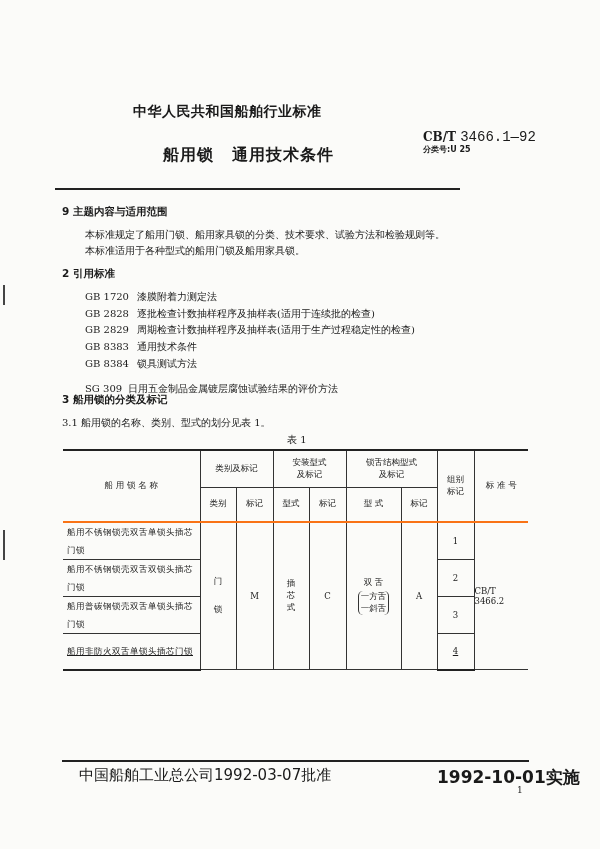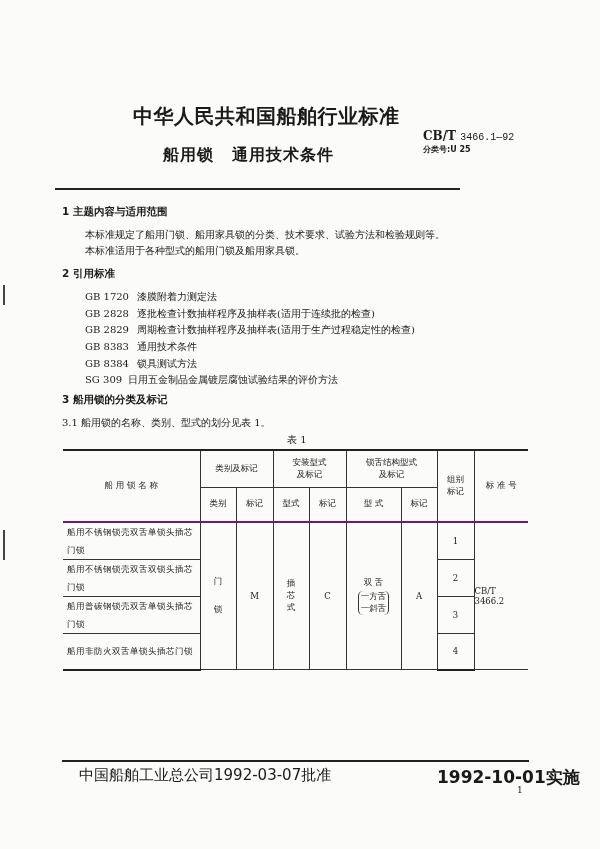--- a/index.html
+++ b/index.html
@@ -1,35 +1,35 @@
 <!DOCTYPE html>
 <html><head>
   <meta charset="utf-8">
   <style>
     html, body { margin:0; padding:0; }
     body { width:600px; height:849px; background:#fbfbf9; position:relative; overflow:hidden;
            font-family:"DejaVu Serif", "Liberation Serif", serif; color:#1a1a1a; }
     .abs { position:absolute; white-space:nowrap; }
     .sans { font-family:"DejaVu Sans", "Liberation Sans", sans-serif; }
-    .org { left:133px; top:103px; font-size:20px; font-weight:bold; letter-spacing:0.5px; }
+    .org { left:133px; top:103px; font-size:14px; font-weight:bold; letter-spacing:0.5px; }
     .title { left:163px; top:145px; font-size:16px; font-weight:bold; letter-spacing:1px; }
     .title .gap { display:inline-block; width:18px; }
     .code { left:423px; top:129px; font-size:12px; font-weight:bold; }
-    .code .num { font-family:"Liberation Mono", "DejaVu Sans Mono", monospace; font-weight:normal; font-size:10px; }
+    .code .num { font-family:"Liberation Mono", "DejaVu Sans Mono", monospace; font-weight:normal; font-size:14px; }
     .class { left:423px; top:144px; font-size:8px; font-weight:bold; }
     .rule { position:absolute; height:2px; background:#222; }
     .h { font-size:10.5px; font-weight:bold; }
     .p { font-size:10px; }
     .ref { font-size:10px; }
     .ref .c { display:inline-block; width:52px; }
     table.t1 { position:absolute; left:63px; top:449px; border-collapse:collapse; font-size:8.5px; }
     table.t1 td { border:1px solid #333; text-align:center; padding:0; vertical-align:middle; }
     table.t1 tr.top td { border-top:2px solid #222; }
     table.t1 .name { text-align:left; padding-left:4px; line-height:18px; font-size:8.5px; letter-spacing:0.5px; }
-    table.t1 .last td { border-bottom:2px solid #222; }
+    table.t1 .last td { border-bottom:2px solid #222;text-decoration:underline; }
     table.t1 .noright { border-right:none; }
     table.t1 .std { border-right:none; text-align:left; padding-left:0; }
     .footer-l { left:62px; top:766px; font-size:15px; font-weight:normal;margin-left:17px; }
     .footer-r { left:437px; top:766px; font-size:17px; font-weight:bold; }
     .pg { left:517px; top:785px; font-size:9px; }
     .scan { position:absolute; width:2px; background:#444; }
   </style>
 </head>
 <body>
 
@@ -38,31 +38,31 @@
   <span>船用锁</span><span class="gap"></span><span>通用技术条件</span>
 </div>
 <div class="abs code">
   <span>CB/T</span>
   <span class="num">3466.1—92</span>
 </div>
 <div class="abs sans class">分类号:U 25</div>
 
 <div class="rule" style="left:55px; top:188px; width:405px;"></div>
 
-<div class="abs sans h" style="left:62px; top:205px;">1  主题内容与适用范围</div>
+<div class="abs sans h" style="left:62px; top:205px;">9  主题内容与适用范围</div>
 <div class="abs p" style="left:85px; top:228px;">本标准规定了船用门锁、船用家具锁的分类、技术要求、试验方法和检验规则等。</div>
 <div class="abs p" style="left:85px; top:244px;">本标准适用于各种型式的船用门锁及船用家具锁。</div>
 
 <div class="abs sans h" style="left:62px; top:267px;">2  引用标准</div>
 <div class="abs ref" style="left:85px; top:290px;"><span class="c">GB 1720</span><span>漆膜附着力测定法</span></div>
 <div class="abs ref" style="left:85px; top:307px;"><span class="c">GB 2828</span><span>逐批检查计数抽样程序及抽样表(适用于连续批的检查)</span></div>
 <div class="abs ref" style="left:85px; top:323px;"><span class="c">GB 2829</span><span>周期检查计数抽样程序及抽样表(适用于生产过程稳定性的检查)</span></div>
 <div class="abs ref" style="left:85px; top:340px;"><span class="c">GB 8383</span><span>通用技术条件</span></div>
 <div class="abs ref" style="left:85px; top:357px;"><span class="c">GB 8384</span><span>锁具测试方法</span></div>
-<div class="abs ref" style="left:85px; top:373px;"><span class="c" style="width:43px;">SG 309</span><span>日用五金制品金属镀层腐蚀试验结果的评价方法</span></div>
+<div class="abs ref" style="left:85px; top:382px;"><span class="c" style="width:43px;">SG 309</span><span>日用五金制品金属镀层腐蚀试验结果的评价方法</span></div>
 
 <div class="abs sans h" style="left:62px; top:393px;">3  船用锁的分类及标记</div>
 <div class="abs p" style="left:62px; top:416px;">3.1  船用锁的名称、类别、型式的划分见表 1。</div>
 <div class="abs p" style="left:287px; top:433px;">表 1</div>
 
 <table class="t1">
   <colgroup>
     <col style="width:137px">
       <col style="width:36px">
       <col style="width:37px">
@@ -92,21 +92,21 @@
     <td rowspan="2" class="noright">标 准 号</td>
   </tr>
   <tr style="height:35px;">
     <td>类别</td>
     <td>标记</td>
     <td>型式</td>
     <td>标记</td>
     <td>型  式</td>
     <td>标记</td>
   </tr>
-  <tr style="height:36px; border-top:2px solid #701a75;">
+  <tr style="height:36px; border-top:2px solid #f97316;">
     <td class="name" style="border-left:none;">船用不锈钢锁壳双舌单锁头插芯门锁</td>
     <td rowspan="4">
           <div>门</div>
           <div style="height:16px"></div>
           <div>锁</div>
         </td>
     <td rowspan="4">M</td>
     <td rowspan="4">
           <div>插</div>
           <div>芯</div>

